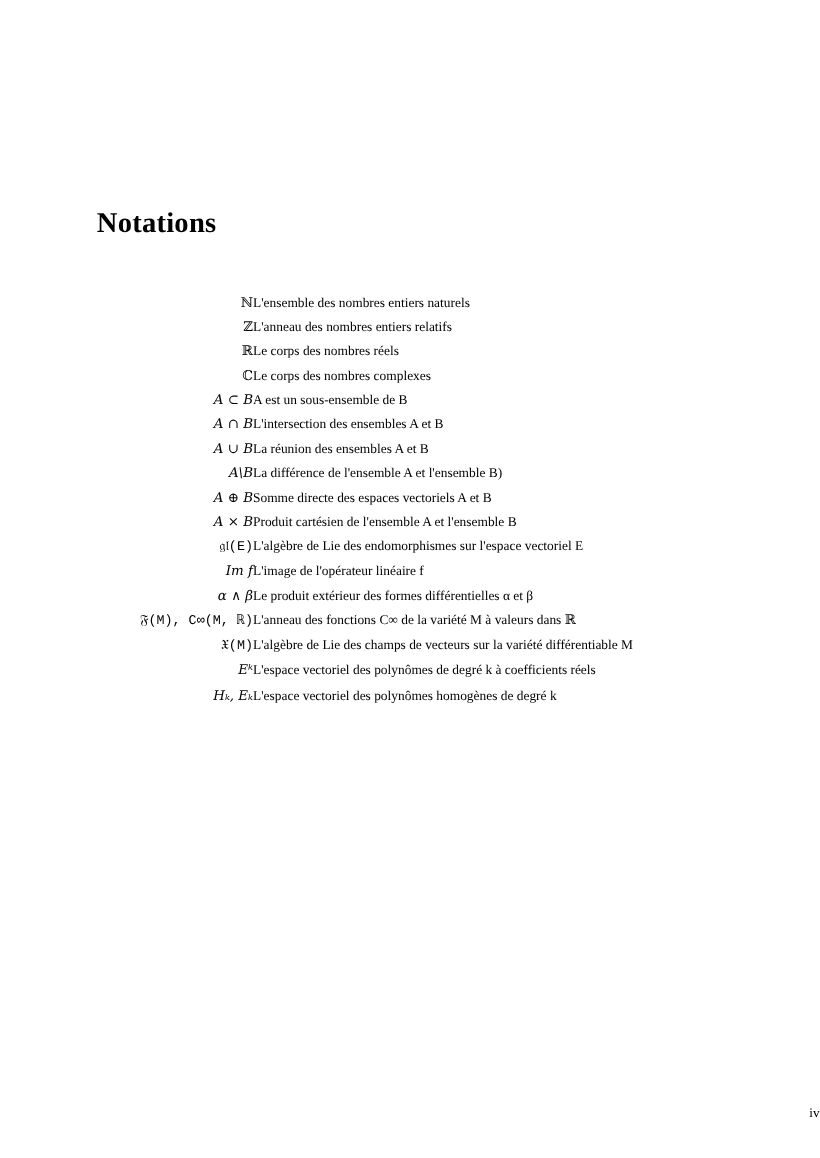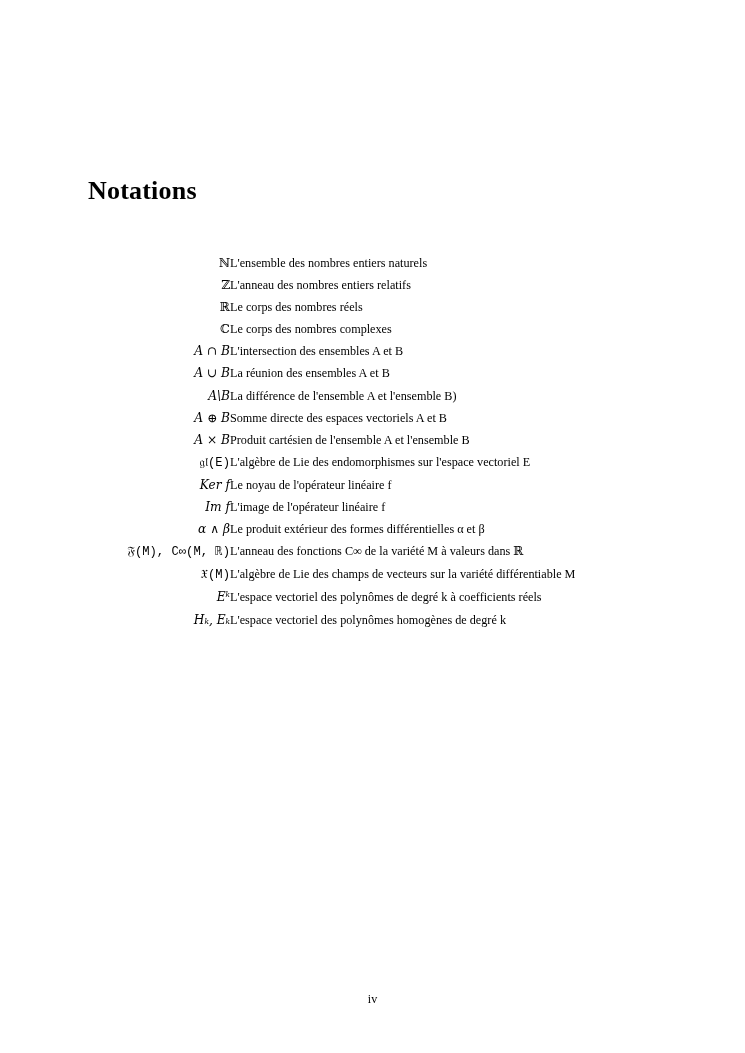--- a/index.html
+++ b/index.html
@@ -11,21 +11,21 @@
     width: 745px;
     height: 1053px;
     position: relative;
     font-family: "Liberation Serif", "DejaVu Serif", serif;
     color: #000000;
     overflow: hidden;
   }
   .page {
     position: absolute;
     left: 0;
-    top: 4px;
+    top: 16px;
     width: 745px;
     height: 943px;
   }
   .title {
     position: absolute;
     left: 88px;
     top: 172px;
     font-size: 26px;
     font-weight: 700;
     letter-spacing: 0.2px;
@@ -64,21 +64,21 @@
   }
   .frak {
     font-family: Liberation Mono, monospace;
     font-style: normal;
   }
   .folio {
     position: absolute;
     left: 0;
     top: 988px;
     width: 745px;
-    text-align: center;
+    text-align: right;
     font-size: 12px;
   }
 </style>
 </head>
 <body>
 
 <div class="page">
 
   <div class="title">Notations</div>
 
@@ -94,20 +94,24 @@
       </tr>
       <tr>
         <td class="sym-cell bb">ℝ</td>
         <td class="desc-cell">Le corps des nombres réels</td>
       </tr>
       <tr>
         <td class="sym-cell bb">ℂ</td>
         <td class="desc-cell">Le corps des nombres complexes</td>
       </tr>
       <tr>
+        <td class="sym-cell math">A ⊂ B</td>
+        <td class="desc-cell">A est un sous-ensemble de B</td>
+      </tr>
+      <tr>
         <td class="sym-cell math">A ∩ B</td>
         <td class="desc-cell">L'intersection des ensembles A et B</td>
       </tr>
       <tr>
         <td class="sym-cell math">A ∪ B</td>
         <td class="desc-cell">La réunion des ensembles A et B</td>
       </tr>
       <tr>
         <td class="sym-cell math">A\B</td>
         <td class="desc-cell">La différence de l'ensemble A et l'ensemble B)</td>
@@ -116,24 +120,20 @@
         <td class="sym-cell math">A ⊕ B</td>
         <td class="desc-cell">Somme directe des espaces vectoriels A et B</td>
       </tr>
       <tr>
         <td class="sym-cell math">A × B</td>
         <td class="desc-cell">Produit cartésien de l'ensemble A et l'ensemble B</td>
       </tr>
       <tr>
         <td class="sym-cell frak">𝔤𝔩(E)</td>
         <td class="desc-cell">L'algèbre de Lie des endomorphismes sur l'espace vectoriel E</td>
-      </tr>
-      <tr>
-        <td class="sym-cell math">Ker f</td>
-        <td class="desc-cell">Le noyau de l'opérateur linéaire f</td>
       </tr>
       <tr>
         <td class="sym-cell math">Im f</td>
         <td class="desc-cell">L'image de l'opérateur linéaire f</td>
       </tr>
       <tr>
         <td class="sym-cell math">α ∧ β</td>
         <td class="desc-cell">Le produit extérieur des formes différentielles α et β</td>
       </tr>
       <tr>

